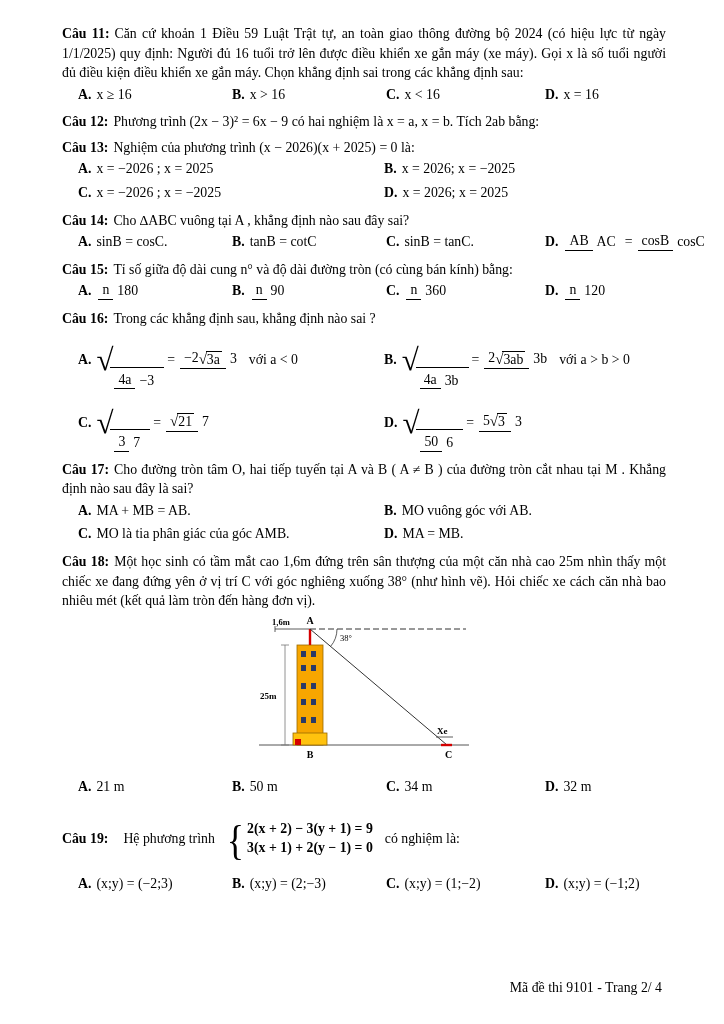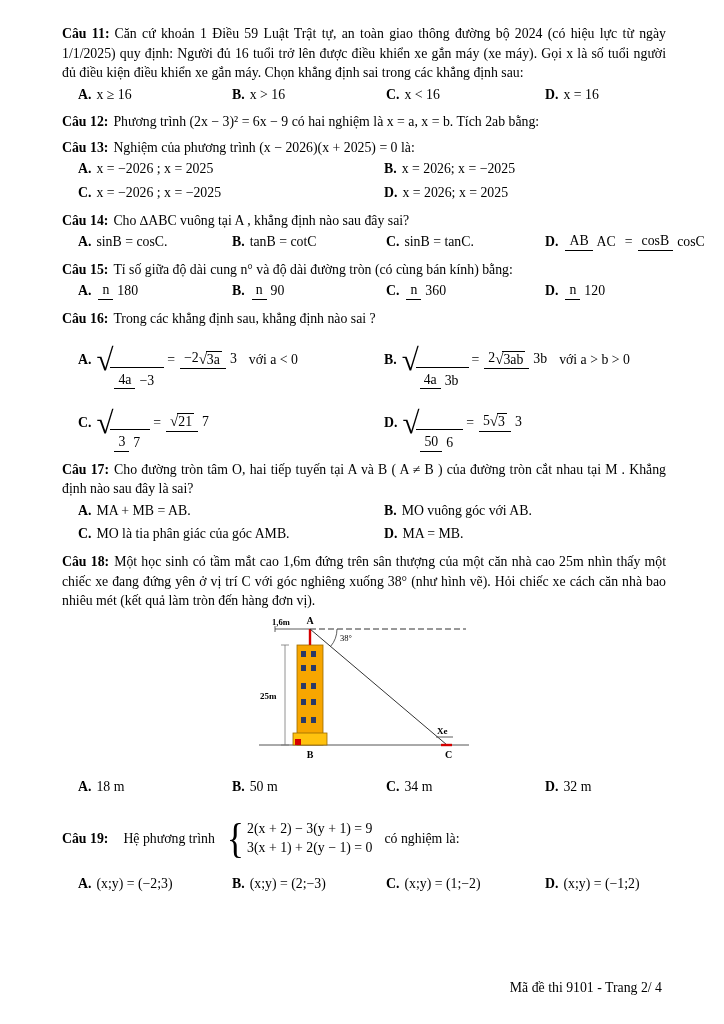--- a/index.html
+++ b/index.html
@@ -27,21 +27,21 @@
   
   .sqrt { display: inline-flex; align-items: center; vertical-align: middle; }
   .sqrt > .rad::before { content: "\221A"; }
   .sqrt.lg > .rad { font-size: 31px; line-height: 0.95; }
   .sqrt.lg > .body { border-top: 1.4px solid #000; padding: 2px 4px 0 2px; margin-left: -3px; margin-top: 36px; }
   .sqrt.sm > .rad { font-size: 15px; line-height: 1; }
   .sqrt.sm > .body { border-top: 1px solid #000; padding: 0 2px 0 1px; margin-left: -1px; }
   .mathopt { display: inline-flex; align-items: center; }
   
   .qline-flex { display: flex; align-items: center; gap: 10px; margin: 16px 0; }
-  .system { display: inline-flex; align-items: flex-start; margin: 0 2px; }
+  .system { display: inline-flex; align-items: flex-end; margin: 0 2px; font-weight: bold; }
   .system .brace { line-height: 1; margin-right: 3px; }
   .system .brace::before { content: "{"; font-size: 36px; display: inline-block; transform: scaleY(1.2); font-weight: 400; }
   .system .eqs { display: flex; flex-direction: column; line-height: 1.35; }
   
   .figure { display: flex; justify-content: center; margin: 4px 0 8px; }
   svg text { font-family: "Liberation Serif", serif; }
   .svgb { font-weight: bold; }
   .footer { margin-top: auto; text-align: right; padding: 0 4px 14px 0; }
 </style>
 </head>
@@ -265,21 +265,21 @@
         <text x="55" y="9" text-anchor="middle" font-size="10" class="svgb">A</text>
         <text x="17" y="10" font-size="8.5" class="svgb">1,6m</text>
         <text x="85" y="26" font-size="8.5">38°</text>
         <text x="5" y="84" font-size="9" class="svgb">25m</text>
         <text x="182" y="119" font-size="9" class="svgb">Xe</text>
         <text x="55" y="143" text-anchor="middle" font-size="10" class="svgb">B</text>
         <text x="190" y="143" font-size="10" class="svgb">C</text>
       </svg>
     </div>
     <div class="opts cols4">
-      <span class="opt"><b class="ok">A.</b><span>18 m</span></span>
+      <span class="opt"><b class="ok">A.</b><span>21 m</span></span>
       <span class="opt"><b class="ok">B.</b><span>50 m</span></span>
       <span class="opt"><b class="ok">C.</b><span>34 m</span></span>
       <span class="opt"><b class="ok">D.</b><span>32 m</span></span>
     </div>
   </div>
 
   <div class="q">
     <div class="qline-flex">
       <b class="qlabel">Câu 19:</b>
       <span>Hệ phương trình</span>

